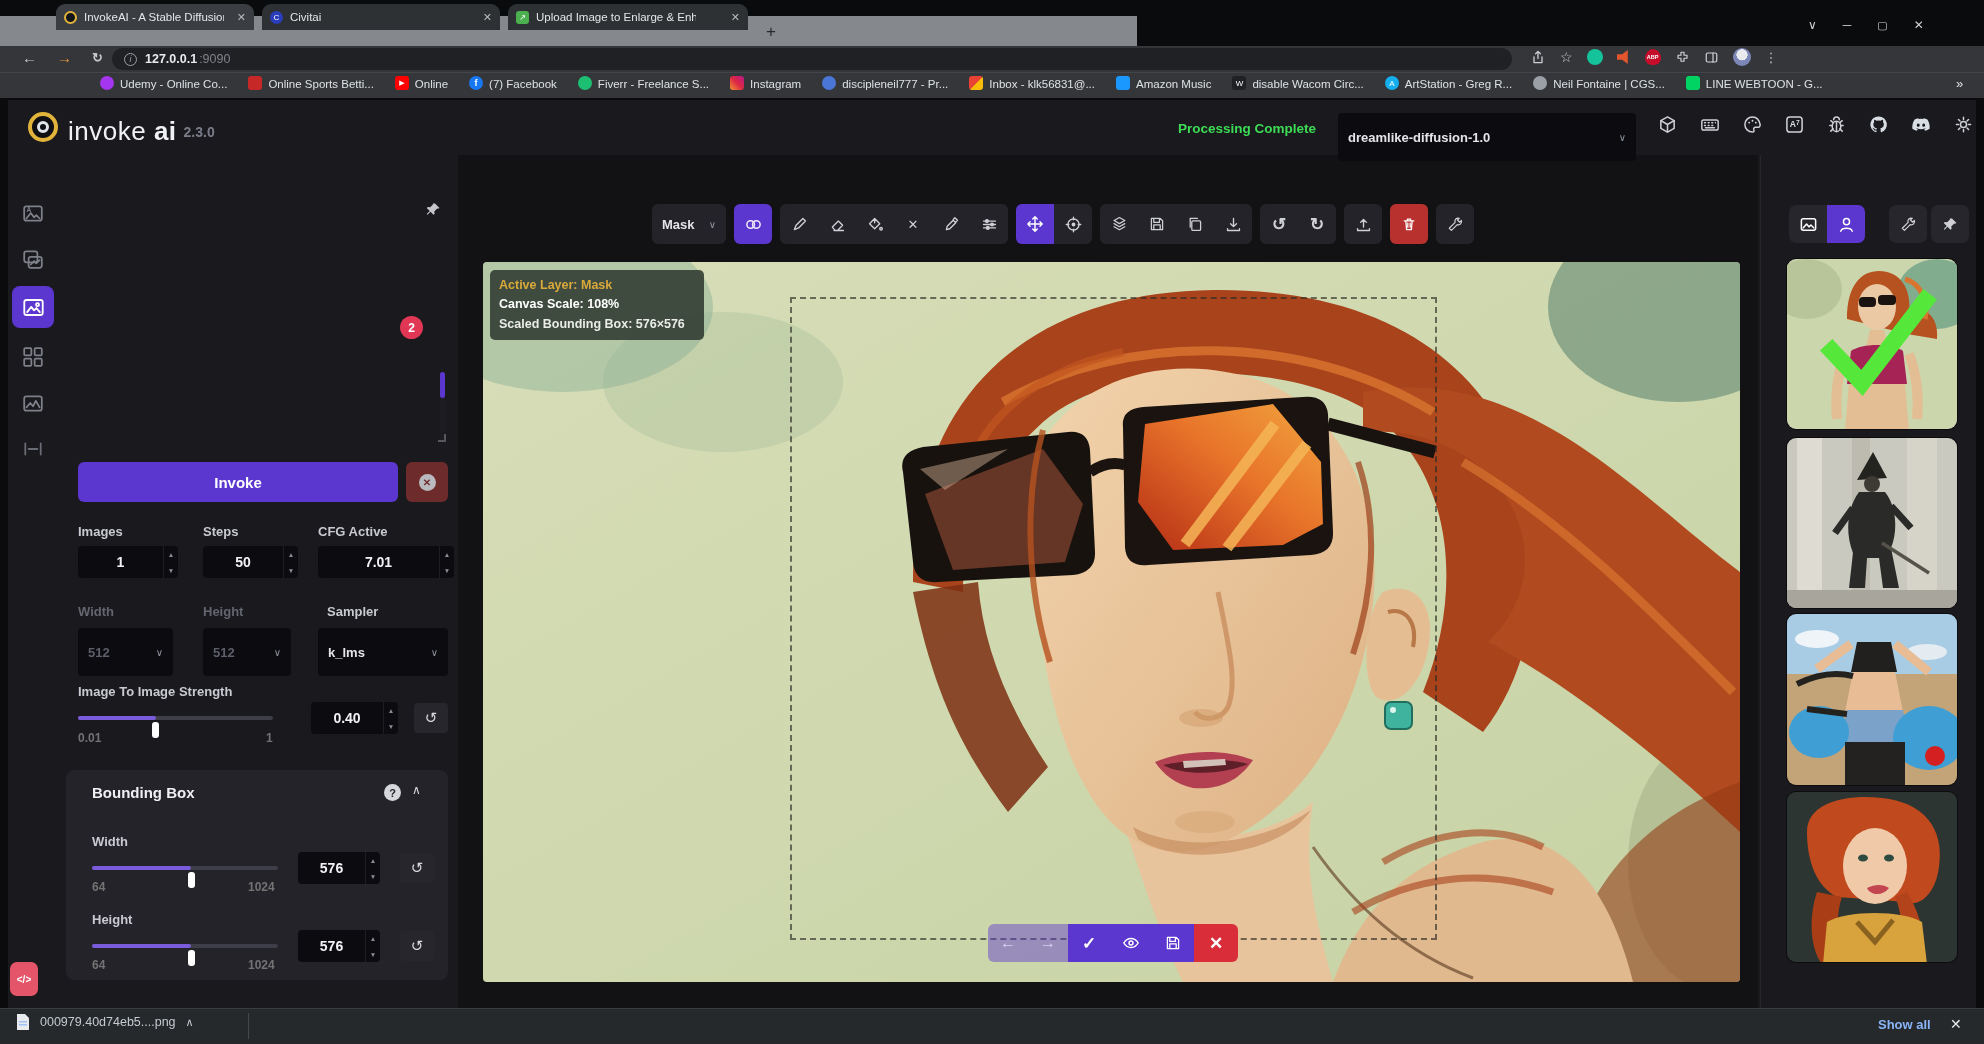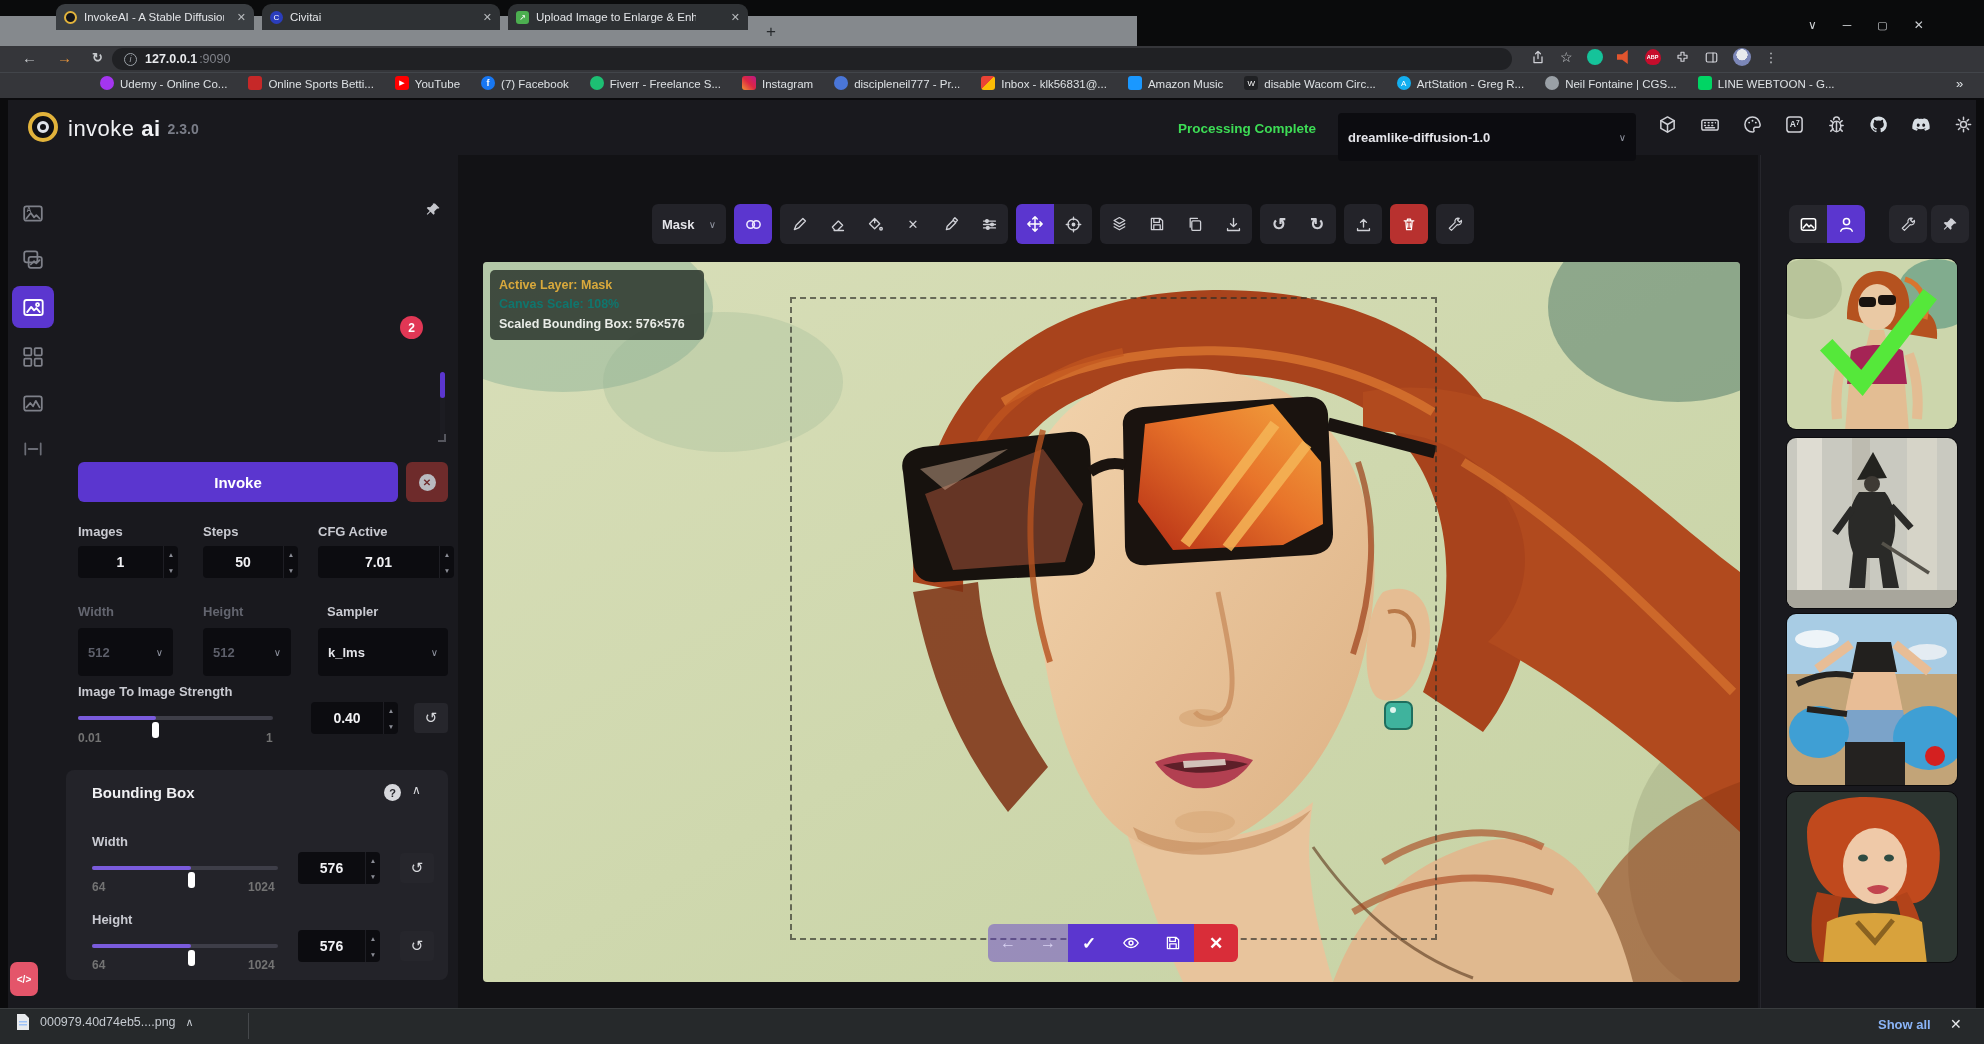--- a/index.html
+++ b/index.html
@@ -104,21 +104,21 @@
     <span class="bm">
         <span class="fav" style="background:#a435f0;border-radius:50%"></span>
         <span>Udemy - Online Co...</span>
       </span>
     <span class="bm">
         <span class="fav" style="background:#c62828"></span>
         <span>Online Sports Betti...</span>
       </span>
     <span class="bm">
         <span class="fav fc" style="background:#f00;color:#fff;font-size:7px">▶</span>
-        <span>YouTube</span>
+        <span>Online</span>
       </span>
     <span class="bm">
         <span class="fav fc" style="background:#1877f2;border-radius:50%;color:#fff;font-size:9px;font-weight:bold">f</span>
         <span>(7) Facebook</span>
       </span>
     <span class="bm">
         <span class="fav" style="background:#1dbf73;border-radius:50%"></span>
         <span>Fiverr - Freelance S...</span>
       </span>
     <span class="bm">
@@ -157,21 +157,21 @@
   <span class="abs" style="left:1956px;top:76px;color:#dde1e4;font-size:13px">»</span>
 
   <div class="abs" style="left:8px;top:100px;width:1968px;height:908px;background:#19191e"></div>
   <div class="abs" style="left:458px;top:155px;width:1300px;height:853px;background:#121215"></div>
   <div class="abs" style="left:1760px;top:155px;width:216px;height:853px;background:#19191e;border-left:1px solid #26262c"></div>
 
   <div class="abs fc" style="left:28px;top:112px;width:30px;height:30px;border-radius:50%;border:4px solid #e2b33b;background:#101014">
     <span style="width:12px;height:12px;border-radius:50%;border:3px solid #dfe3ea"></span>
   </div>
   <div class="abs f" style="left:68px;top:116px;gap:7px">
-    <span style="font-size:22px;color:#f0f1f4;letter-spacing:.5px"><span>invoke</span> <b>ai</b></span>
+    <span style="font-size:26px;color:#f0f1f4;letter-spacing:.5px"><span>invoke</span> <b>ai</b></span>
     <span style="font-size:14px;font-weight:bold;color:#7a7d88">2.3.0</span>
   </div>
   <span class="abs" style="left:1178px;top:121px;font-size:13.5px;font-weight:bold;color:#3ddc55">Processing Complete</span>
   <div class="sel" style="left:1338px;top:113px;width:298px">
     <span>dreamlike-diffusion-1.0</span>
       <span class="ch">∨</span>
   </div>
   <div class="abs f" style="left:1658px;top:115px;gap:23px;color:#d8dee4">
     <svg width="19" height="19" viewBox="0 0 20 20" class="ico">
         <path d="M10 2l7 4v8l-7 4-7-4V6z"></path>
@@ -539,21 +539,21 @@
       <path d="M875,200 C896,262 890,332 870,392" stroke="#9c3f18" stroke-width="6" fill="none" opacity=".7"></path>
       <path d="M830,585 C870,642 920,690 990,716" stroke="#6b4a2e" stroke-width="3" fill="none" opacity=".7"></path>
       <path d="M900,600 C950,570 1010,560 1060,585 M870,650 C930,615 1000,605 1070,630" stroke="#a8431c" stroke-width="7" fill="none" opacity=".6"></path>
     </svg>
   </div>
 
   <div class="abs" style="left:790px;top:297px;width:647px;height:643px;border:2px dashed rgba(45,45,38,.65)"></div>
 
   <div class="abs" style="left:490px;top:270px;width:214px;background:rgba(38,48,40,.82);border-radius:5px;padding:6px 9px;font-size:12.5px;font-weight:bold;line-height:1.55">
     <div style="color:#d9a93c">Active Layer: Mask</div>
-    <div style="color:#0f766e">Canvas Scale: 108%</div>
+    <div style="color:#ffffff">Canvas Scale: 108%</div>
     <div style="color:#e9ece7">Scaled Bounding Box: 576×576</div>
   </div>
 
   <div class="abs f" style="left:988px;top:924px;height:38px;border-radius:6px;overflow:hidden">
     <div class="fc" style="width:40px;height:38px;background:rgba(91,54,207,.45);color:#d9d3f2;font-size:16px">←</div>
     <div class="fc" style="width:40px;height:38px;background:rgba(91,54,207,.45);color:#d9d3f2;font-size:16px">→</div>
     <div class="fc" style="width:42px;height:38px;background:#5b36cf;color:#fff;font-size:17px;font-weight:bold">✓</div>
     <div class="fc" style="width:42px;height:38px;background:#5b36cf">
       <svg width="18" height="18" viewBox="0 0 20 20" class="ico" style="stroke:#fff">
           <path d="M2 10s3-5 8-5 8 5 8 5-3 5-8 5-8-5-8-5z"></path>

